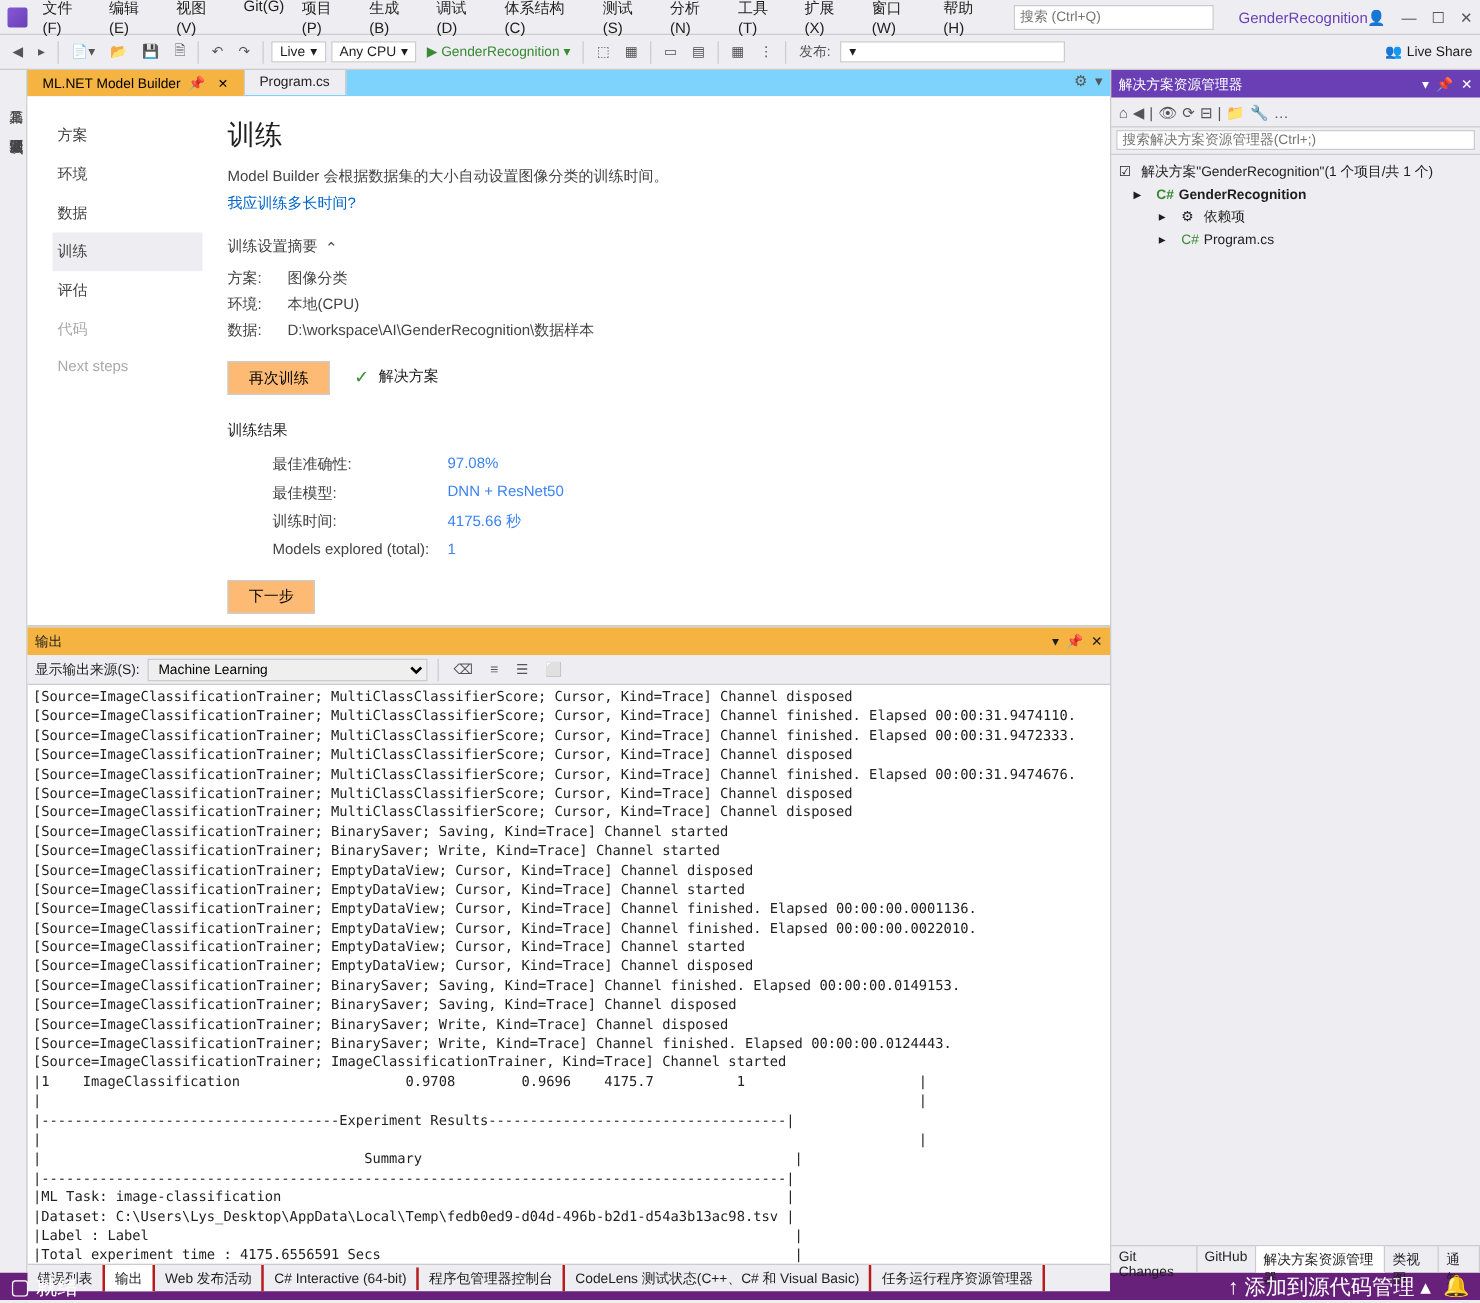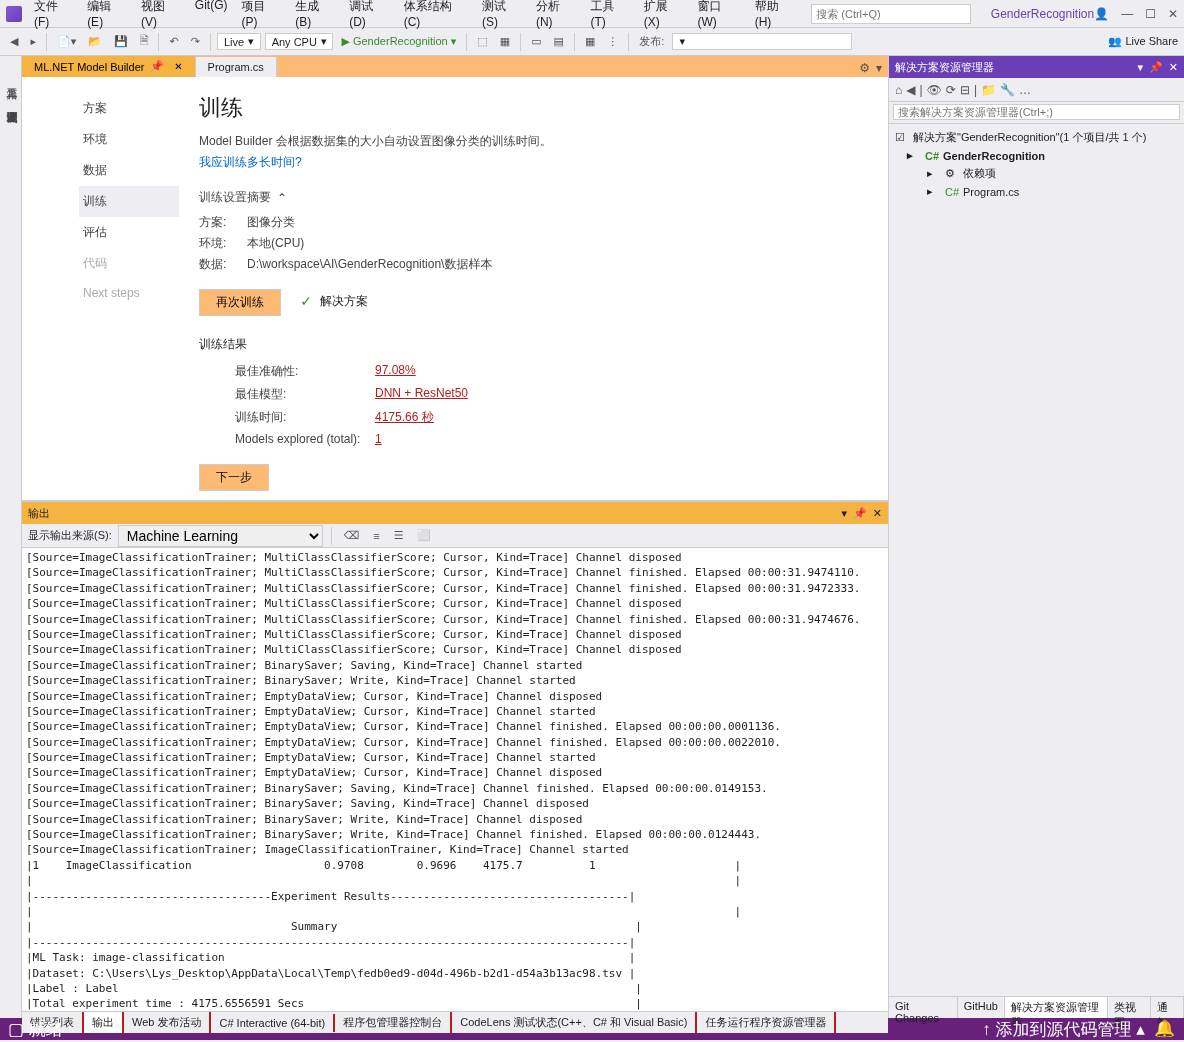--- a/index.html
+++ b/index.html
@@ -13,53 +13,53 @@
 .win-controls { margin-left:auto; display:flex; gap:12px; color:#555;}
 .toolbar { height:28px; background:#eeeef2; border-bottom:1px solid #ccc; display:flex; align-items:center; padding:0 6px; gap:4px; font-size:11px;}
 .tb-btn { padding:2px 4px; color:#555; }
 .tb-sep { width:1px; height:18px; background:#ccc; margin:0 2px;}
 .tb-drop { border:1px solid #ccc; background:#fff; padding:1px 6px; display:flex; align-items:center; gap:4px;}
 .play { color:#388a34; }
 .main-area { display:flex; height:962px;}
 .left-tool { width:22px; background:#eeeef2; border-right:1px solid #ccc; writing-mode:vertical-rl; font-size:11px; padding-top:20px; display:flex; gap:15px; color:#444;}
 .left-tool span { padding:4px 2px; }
 .content-col { flex:1; display:flex; flex-direction:column;}
-.tabs { height:24px; background:#fdba74; display:flex; align-items:flex-end;}
+.tabs { height:24px; background:#7dd3fc; display:flex; align-items:flex-start;}
 .tab { padding:4px 12px; background:#eeeef2; border-right:1px solid #ccc; font-size:11px; display:flex; align-items:center; gap:6px;}
 .tab.active { background:#f5b342; color:#000; }
 .tab .close { font-size:10px; margin-left:4px; }
 .tab-controls { margin-left:auto; padding:2px 6px; display:flex; gap:6px; color:#555;}
 .mlbuilder { background:#fff; display:flex; height:424px; border-bottom:1px solid #ccc;}
-.ml-nav { width:140px; padding:16px 0 0 40px;margin-left:17px; }
+.ml-nav { width:140px; padding:16px 0 0 20px; }
 .ml-nav div { padding:7px 4px; color:#444; font-size:12px; cursor:pointer;}
 .ml-nav div.active { background:#eeeef2; font-weight:500;}
 .ml-nav div.disabled { color:#aaa; }
 .ml-main { flex:1; padding:16px 20px; }
 .ml-title { font-size:22px; font-weight:400; margin-bottom:10px;}
 .ml-desc { font-size:12px; color:#444; margin-bottom:4px;}
 .ml-link { color:#0066cc; font-size:12px; cursor:pointer;}
 .ml-section { margin-top:18px; }
 .ml-section-title { font-size:12px; color:#444; margin-bottom:8px; display:flex; align-items:center; gap:6px;}
 .ml-kv { display:flex; font-size:12px; margin-bottom:4px;}
 .ml-kv .k { width:48px; color:#444;}
 .ml-kv .v { color:#444;}
 .ml-btn { border:1px solid #ccc; background:#fdba74; padding:4px 16px; font-size:12px; margin-top:12px; cursor:pointer;}
 .ml-status { display:inline-flex; align-items:center; gap:8px; margin-left:16px; font-size:12px;}
 .check { color:#388a34; font-size:14px;}
 .ml-results { margin-top:20px;}
 .ml-results-title { font-size:12px; margin-bottom:10px;}
 .result-row { display:flex; font-size:12px; margin-bottom:6px;}
 .result-row .rk { width:140px; color:#444;margin-left:36px;}
-.result-row .rv { color:#b91c1c;text-decoration:underline;}
+.result-row .rv { color:#3b82f6;}
 .output-panel { height:510px; display:flex; flex-direction:column; border-top:1px solid #ccc;}
 .output-header { height:22px; background:#f5b342; display:flex; align-items:center; padding:0 6px; font-size:11px;}
 .output-header .title { font-weight:500;}
 .output-header .hdr-controls { margin-left:auto; display:flex; gap:6px;}
 .output-toolbar { height:24px; background:#eeeef2; display:flex; align-items:center; padding:0 6px; gap:6px; border-bottom:1px solid #ccc; font-size:11px;}
-.output-toolbar select { border:1px solid #ccc; font-size:14px; padding:1px 4px; width:205px;}
+.output-toolbar select { border:1px solid #ccc; font-size:11px; padding:1px 4px; width:224px;}
 .output-text { flex:1; background:#fff; font-family:"Consolas","NSimSun",monospace; font-size:11px; padding:2px 4px; overflow:auto; white-space:pre; color:#222; line-height:1.4;}
 .bottom-tabs { height:22px; background:#eeeef2; display:flex; align-items:center; font-size:11px; border-top:1px solid #ccc;}
 .bottom-tabs span { padding:3px 8px; border-right:2px solid #b91c1c; cursor:pointer;}
 .bottom-tabs span.active { background:#fff;}
 .statusbar { height:22px; background:#68217a; color:#fff; display:flex; align-items:flex-start; padding:0 8px; font-size:17px;}
 .statusbar .right { margin-left:auto; display:flex; gap:10px;}
 .right-panel { width:296px; background:#eeeef2; border-left:1px solid #ccc; display:flex; flex-direction:column;}
 .rp-header { height:22px; background:#6a3fb5; color:#fff; display:flex; align-items:center; padding:0 6px; font-size:11px;}
 .rp-header .hdr-controls { margin-left:auto; display:flex; gap:6px;}
 .rp-toolbar { height:24px; padding:2px 6px; display:flex; gap:4px; align-items:center; color:#555; border-bottom:1px solid #ccc;}

